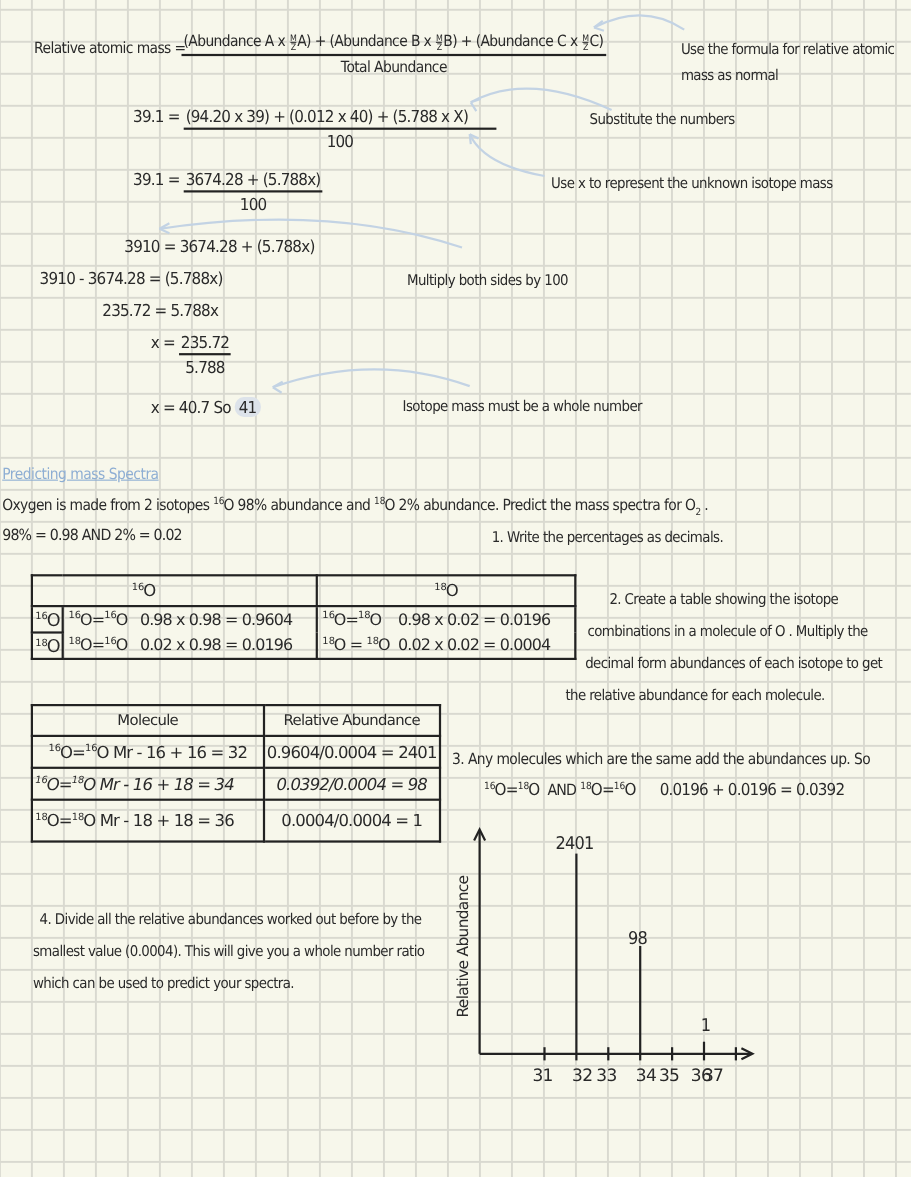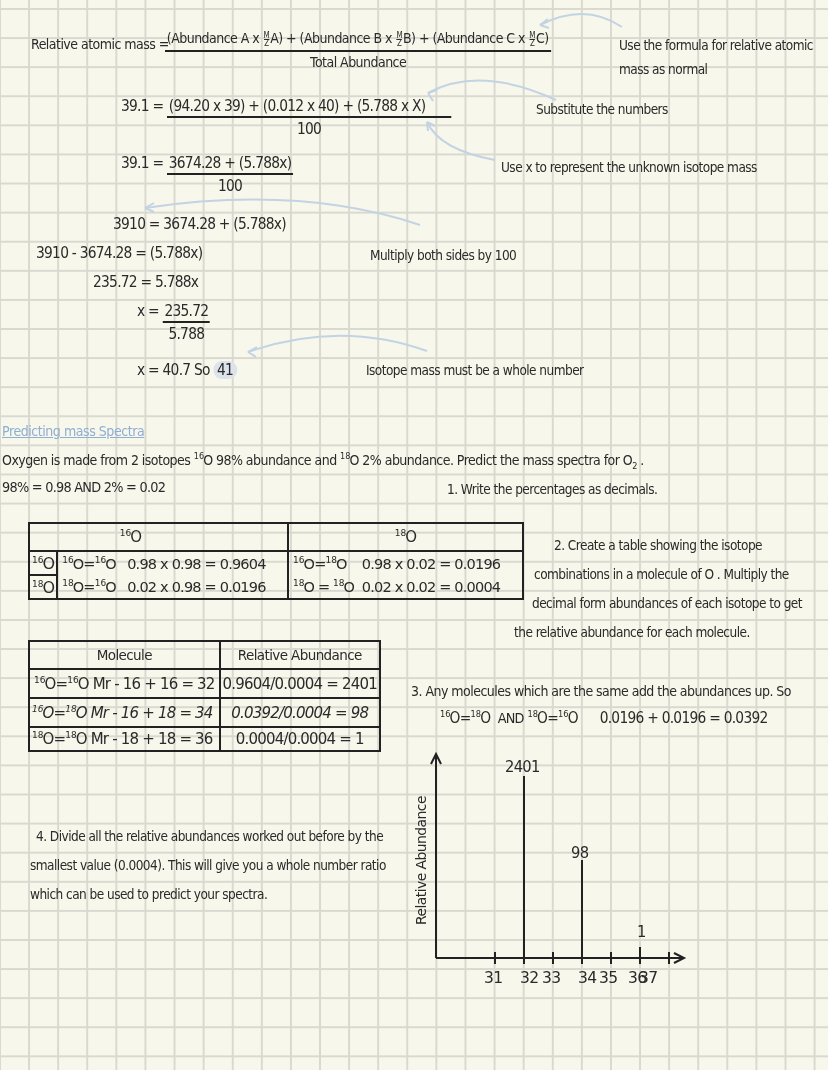--- a/index.html
+++ b/index.html
@@ -134,28 +134,28 @@
 <div class="abs hand" style="left:532px; top:595px;">decimal form abundances of each isotope to get</div>
 <div class="abs hand" style="left:514px; top:624px;">the relative abundance for each molecule.</div>
 
 <table class="grid" style="left:28px; top:640px; width:352px;">
   <tbody>
       <tr style="height:28px;">
     <td style="text-align:center; font-size:13.5px; letter-spacing:-0.6px;">Molecule</td>
     <td style="text-align:center; font-size:13.5px; letter-spacing:-0.6px;">Relative Abundance</td>
   </tr>
   <tr style="height:29px;">
-    <td style="padding:0 4px;"><sup class="iso">16</sup>O=<sup class="iso">16</sup>O <span>Mr - 16 + 16 = 32</span></td>
+    <td style="padding:0 14px;"><sup class="iso">16</sup>O=<sup class="iso">16</sup>O <span>Mr - 16 + 16 = 32</span></td>
     <td style="padding:0 2px;border-radius:12px;">0.9604/0.0004 = 2401</td>
   </tr>
   <tr style="height:29px;font-style:italic;">
     <td style="padding:0 2px;"><sup class="iso">16</sup>O=<sup class="iso">18</sup>O <span>Mr - 16 + 18 = 34</span></td>
     <td style="text-align:center;">0.0392/0.0004 = 98</td>
   </tr>
-  <tr style="height:24px;">
+  <tr style="height:38px;">
     <td style="padding:0 2px;"><sup class="iso">18</sup>O=<sup class="iso">18</sup>O <span>Mr - 18 + 18 = 36</span></td>
     <td style="text-align:center;">0.0004/0.0004 = 1</td>
   </tr>
 </tbody>
   </table>
 
 <div class="abs hand" style="left:411px; top:683px; font-size:14px;">3.   Any molecules which are the same add the abundances up. So</div>
 <div class="abs num" style="left:440px; top:709px;">
   <sup class="iso">16</sup>O=<sup class="iso">18</sup>O&nbsp;&nbsp;<span style="font-size:14px;">AND</span>&nbsp;<sup class="iso">18</sup>O=<sup class="iso">16</sup>O&nbsp;&nbsp;&nbsp;&nbsp;&nbsp;&nbsp;<span>0.0196 + 0.0196 = 0.0392</span>
 </div>

